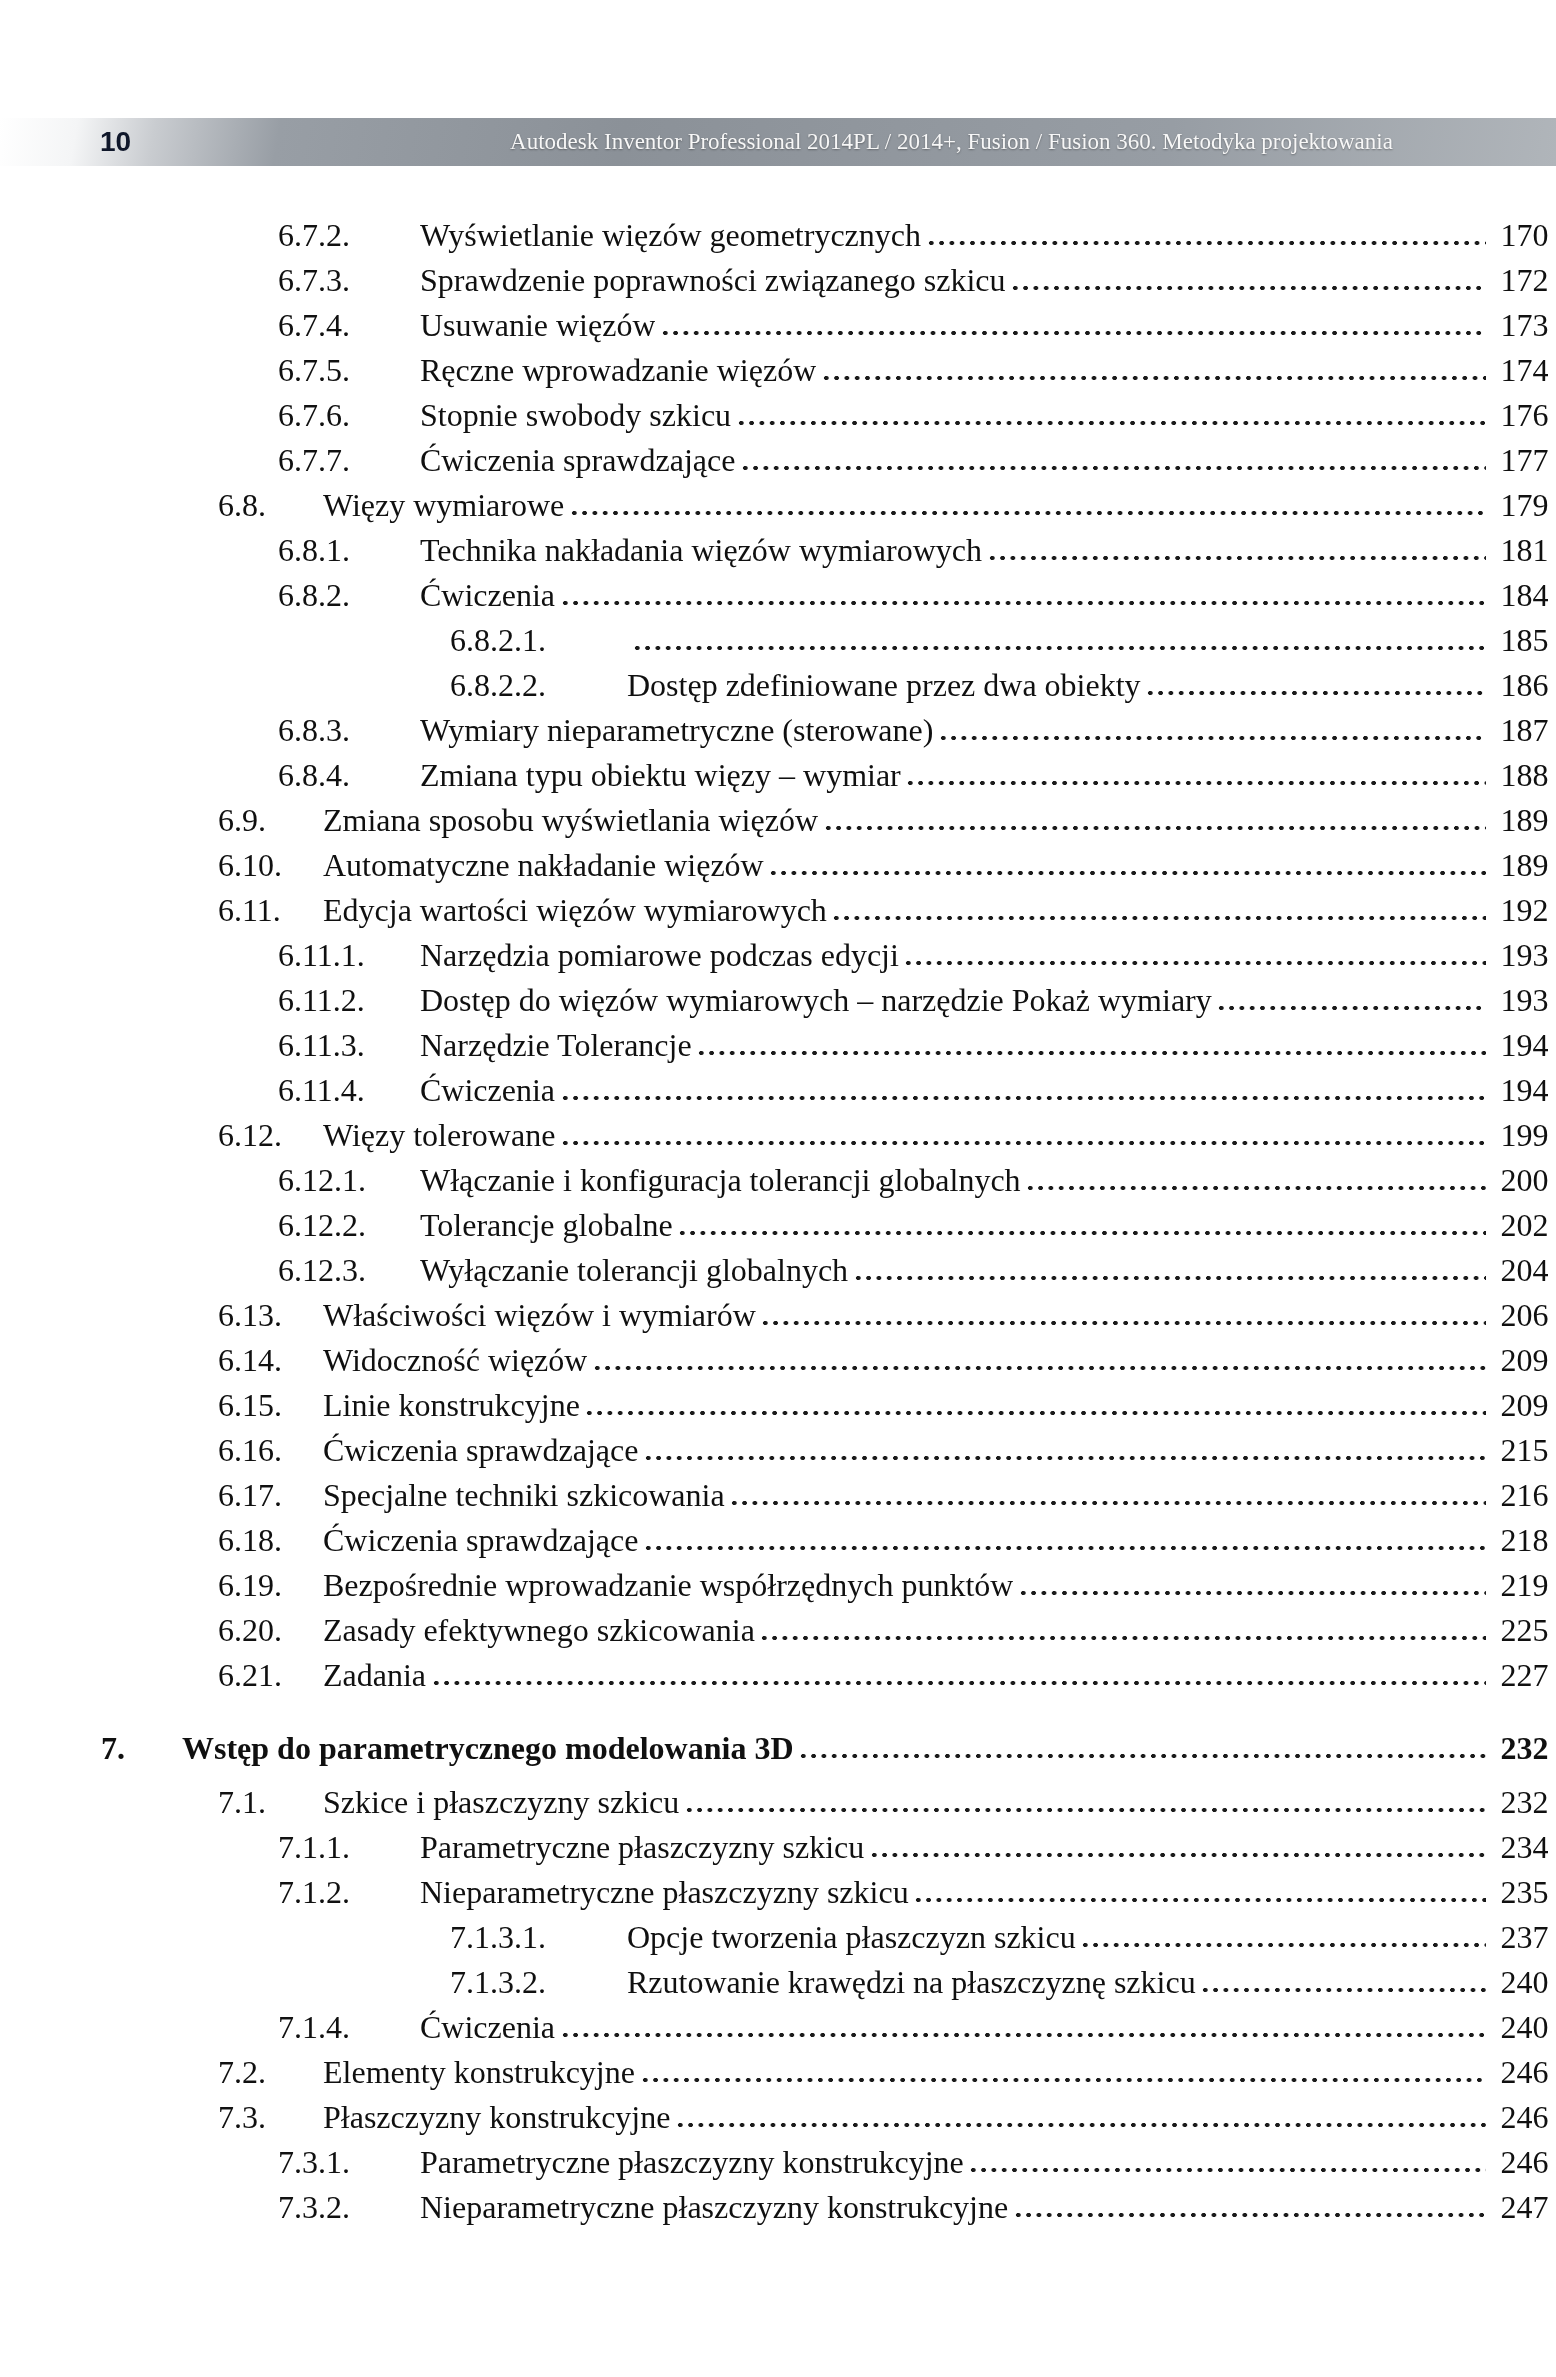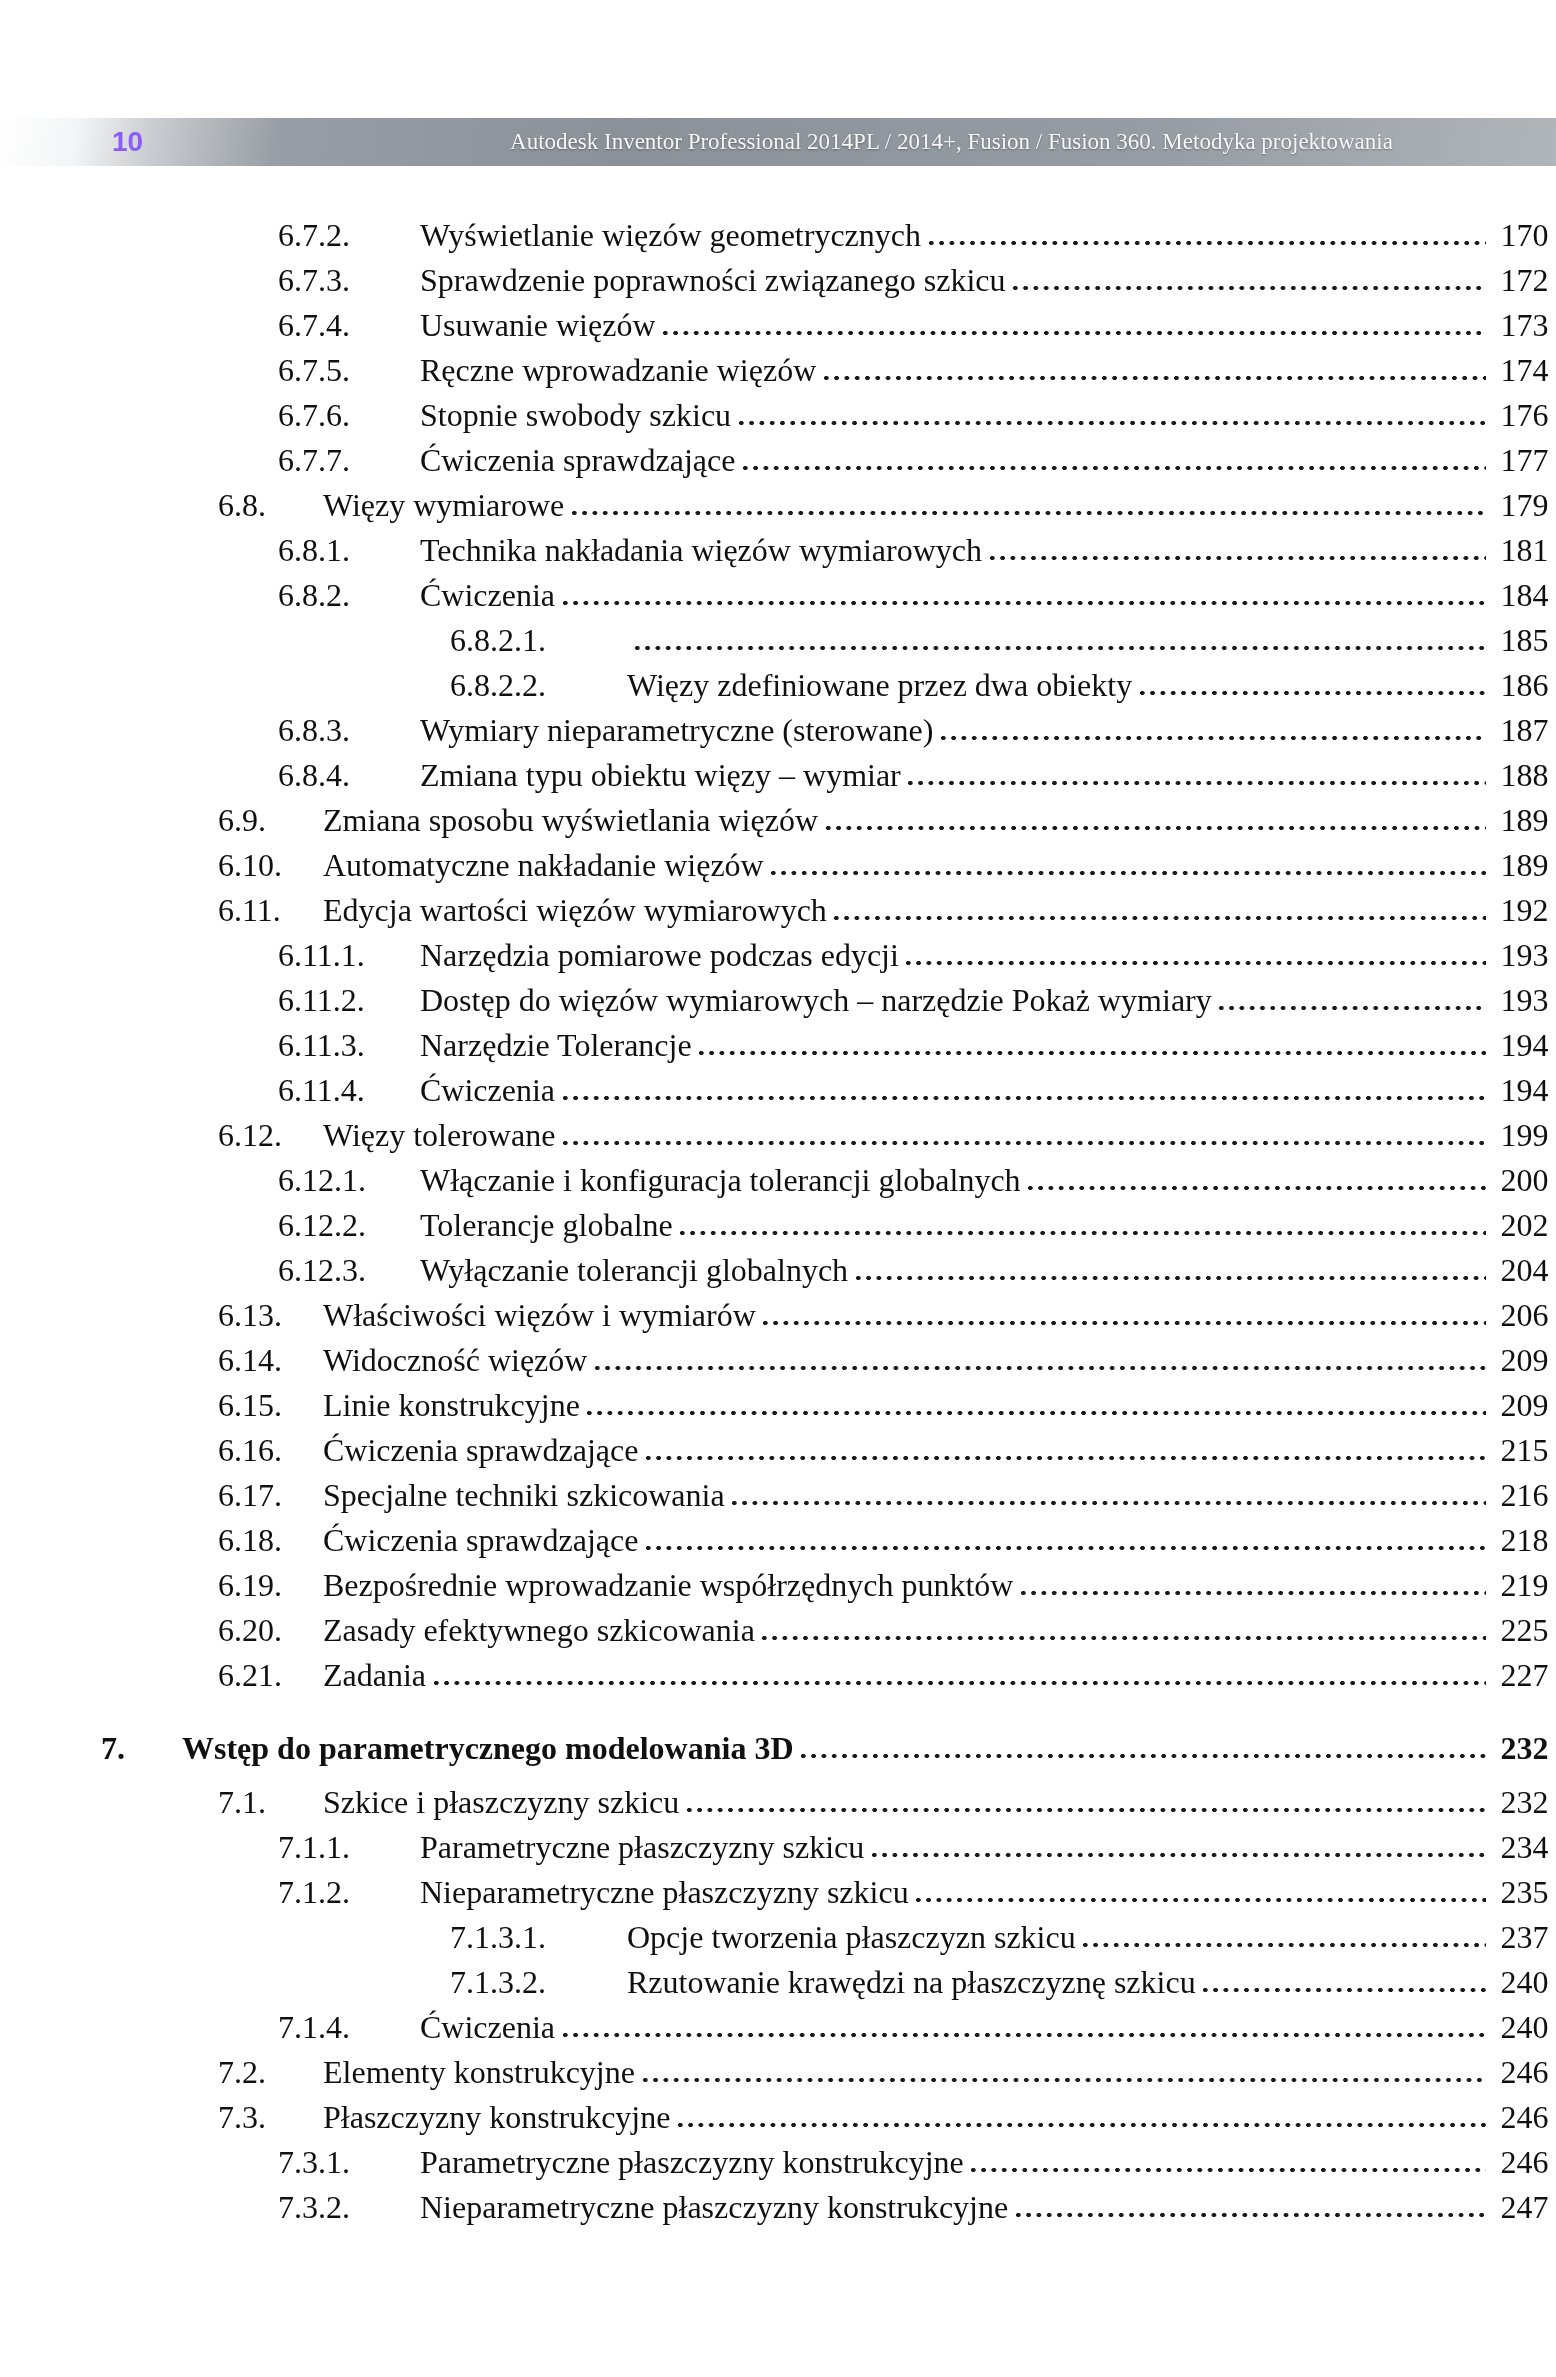--- a/index.html
+++ b/index.html
@@ -22,28 +22,28 @@
   }
   .header-bar {
     position: absolute;
     inset: 0;
     background: linear-gradient(100deg,
       #ffffff 0%, #f4f5f6 5%, #c9ccd0 10%,
       #989ea5 18%, #8b9198 40%, #979da4 75%, #b0b5ba 100%);
   }
   .page-num {
     position: absolute;
-    left: 112px;
+    left: 100px;
     top: 0;
     height: 32px;
     line-height: 48px;
     font-family: "Liberation Sans", sans-serif;
     font-weight: bold;
     font-size: 28px;
-    color: #8b5cf6;
+    color: #0f172a;
   }
   .running-title {
     position: absolute;
     left: 397px;
     right: 50px;
     top: 0;
     height: 48px;
     line-height: 48px;
     text-align: center;
     font-family: Liberation Serif, serif;
@@ -169,21 +169,21 @@
   </div>
 
   <div class="toc-entry level-4">
     <span class="num">6.8.2.1.</span>
     <span class="leader"></span>
     <span class="pageref">185</span>
   </div>
 
   <div class="toc-entry level-4">
     <span class="num">6.8.2.2.</span>
-    <span class="title">Więzy zdefiniowane przez dwa obiekty</span>
+    <span class="title">Dostęp zdefiniowane przez dwa obiekty</span>
     <span class="leader"></span>
     <span class="pageref">186</span>
   </div>
 
   <div class="toc-entry level-3">
     <span class="num">6.8.3.</span>
     <span class="title">Wymiary nieparametryczne (sterowane)</span>
     <span class="leader"></span>
     <span class="pageref">187</span>
   </div>

